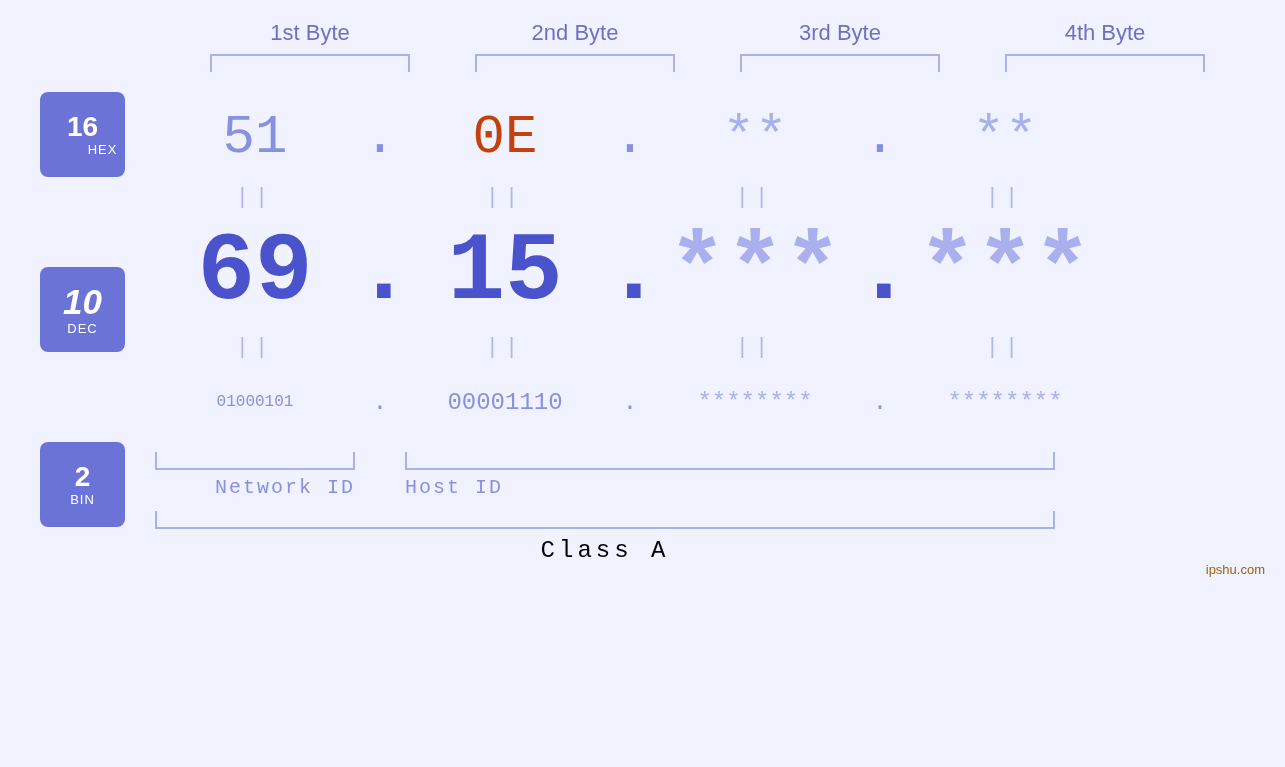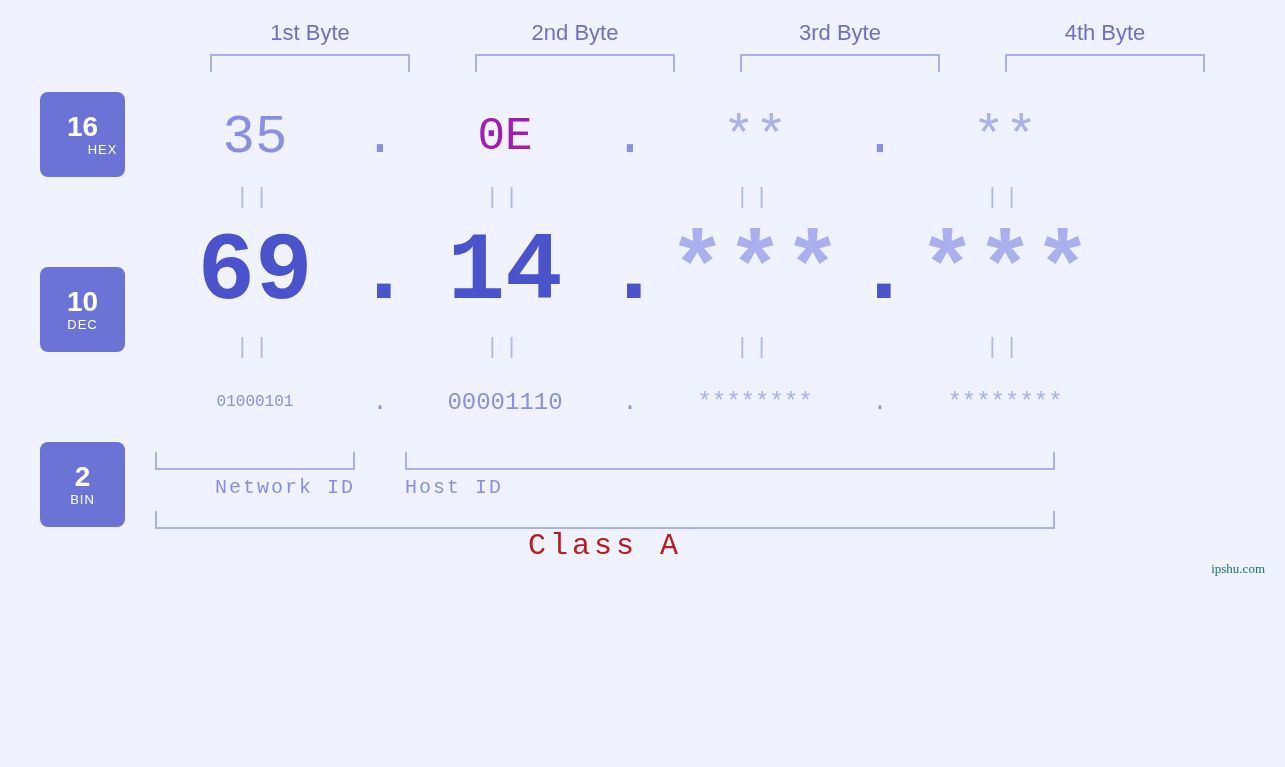--- a/index.html
+++ b/index.html
@@ -80,56 +80,56 @@
   <div style="display:flex; width:1285px; align-items:flex-start;">
 
     <div style="display:flex; flex-direction:column; margin-left:40px; margin-top:0; gap:0;">
 
       <div style="width:85px;height:85px;background:#6b74d6;border-radius:8px;display:flex;flex-direction:column;align-items:center;justify-content:center;color:white;margin-bottom:90px;">
         <span style="font-size:28px;font-weight:bold;font-family:Arial,sans-serif;line-height:1.1;">16</span>
         <span style="font-size:13px;font-family:Arial,sans-serif;letter-spacing:1px;padding-left:40px;">HEX</span>
       </div>
 
       <div style="width:85px;height:85px;background:#6b74d6;border-radius:8px;display:flex;flex-direction:column;align-items:center;justify-content:center;color:white;margin-bottom:90px;">
-        <span style="font-size:28px;font-weight:bold;font-family:Arial,sans-serif;line-height:1.1;">10</span>
+        <span style="font-size:35px;font-weight:bold;font-family:Arial,sans-serif;line-height:1.1;font-style:italic;">10</span>
         <span style="font-size:13px;font-family:Arial,sans-serif;letter-spacing:1px;">DEC</span>
       </div>
 
       <div style="width:85px;height:85px;background:#6b74d6;border-radius:8px;display:flex;flex-direction:column;align-items:center;justify-content:center;color:white;">
         <span style="font-size:28px;font-weight:bold;font-family:Arial,sans-serif;line-height:1.1;">2</span>
         <span style="font-size:13px;font-family:Arial,sans-serif;letter-spacing:1px;">BIN</span>
       </div>
     </div>
 
     <div style="flex:1; display:flex; flex-direction:column; margin-left:30px; margin-top:0;">
 
       <div style="display:flex; align-items:center; height:90px;">
-        <div style="width:200px;text-align:center;color:#8890e0;font-size:54px;">35</div>
+        <div style="width:200px;text-align:center;color:#8890e0;font-size:54px;">51</div>
         <div style="width:50px;text-align:center;color:#8890e0;font-size:54px;">.</div>
-        <div style="width:200px;text-align:center;color:#a21caf;font-size:46px;">0E</div>
+        <div style="width:200px;text-align:center;color:#c2410c;font-size:54px;">0E</div>
         <div style="width:50px;text-align:center;color:#8890e0;font-size:54px;">.</div>
         <div style="width:200px;text-align:center;color:#aab0ee;font-size:54px;">**</div>
         <div style="width:50px;text-align:center;color:#8890e0;font-size:54px;">.</div>
         <div style="width:200px;text-align:center;color:#aab0ee;font-size:54px;">**</div>
       </div>
 
       <div style="display:flex; align-items:center; height:30px;">
         <div style="width:200px;text-align:center;color:#b0b8e8;font-size:22px;letter-spacing:6px;">||</div>
         <div style="width:50px;"></div>
         <div style="width:200px;text-align:center;color:#b0b8e8;font-size:22px;letter-spacing:6px;">||</div>
         <div style="width:50px;"></div>
         <div style="width:200px;text-align:center;color:#b0b8e8;font-size:22px;letter-spacing:6px;">||</div>
         <div style="width:50px;"></div>
         <div style="width:200px;text-align:center;color:#b0b8e8;font-size:22px;letter-spacing:6px;">||</div>
       </div>
 
       <div style="display:flex; align-items:center; height:120px;">
         <div style="width:200px;text-align:center;color:#4a52cc;font-size:96px;font-weight:bold;">69</div>
         <div style="width:50px;text-align:center;color:#4a52cc;font-size:96px;font-weight:bold;">.</div>
-        <div style="width:200px;text-align:center;color:#4a52cc;font-size:96px;font-weight:bold;">14</div>
+        <div style="width:200px;text-align:center;color:#4a52cc;font-size:96px;font-weight:bold;">15</div>
         <div style="width:50px;text-align:center;color:#4a52cc;font-size:96px;font-weight:bold;">.</div>
         <div style="width:200px;text-align:center;color:#aab0ee;font-size:96px;font-weight:bold;">***</div>
         <div style="width:50px;text-align:center;color:#4a52cc;font-size:96px;font-weight:bold;">.</div>
         <div style="width:200px;text-align:center;color:#aab0ee;font-size:96px;font-weight:bold;">***</div>
       </div>
 
       <div style="display:flex; align-items:center; height:30px;">
         <div style="width:200px;text-align:center;color:#b0b8e8;font-size:22px;letter-spacing:6px;">||</div>
         <div style="width:50px;"></div>
         <div style="width:200px;text-align:center;color:#b0b8e8;font-size:22px;letter-spacing:6px;">||</div>
@@ -158,20 +158,20 @@
       </div>
 
       <div style="display:flex; margin-top:6px;">
         <div style="width:200px;text-align:right;color:#8890e0;font-size:20px;letter-spacing:2px;font-family:'Courier New',monospace;">Network ID</div>
         <div style="width:50px;"></div>
         <div style="width:650px;text-align:left;color:#8890e0;font-size:20px;letter-spacing:2px;font-family:'Courier New',monospace;">Host ID</div>
       </div>
 
       <div style="width:900px;height:18px;border:2px solid #aab0e8;border-top:none;margin-top:12px;"></div>
 
-      <div style="width:900px;text-align:center;color:#b91c1c;font-size:30px;letter-spacing:4px;margin-top:0;font-family:'Courier New',monospace;">Class A</div>
+      <div style="width:900px;text-align:center;color:#000000;font-size:24px;letter-spacing:4px;margin-top:8px;font-family:'Courier New',monospace;">Class A</div>
 
     </div>
   </div>
 
-  <div style="position:absolute;bottom:10px;right:20px;color:#0f766e;font-size:13px;font-family:Liberation Serif, serif;margin-left:28px;">ipshu.com</div>
+  <div style="position:absolute;bottom:10px;right:20px;color:#a16207;font-size:13px;font-family:Liberation Sans, sans-serif;margin-left:28px;">ipshu.com</div>
 
 </div>
 
 </body></html>

